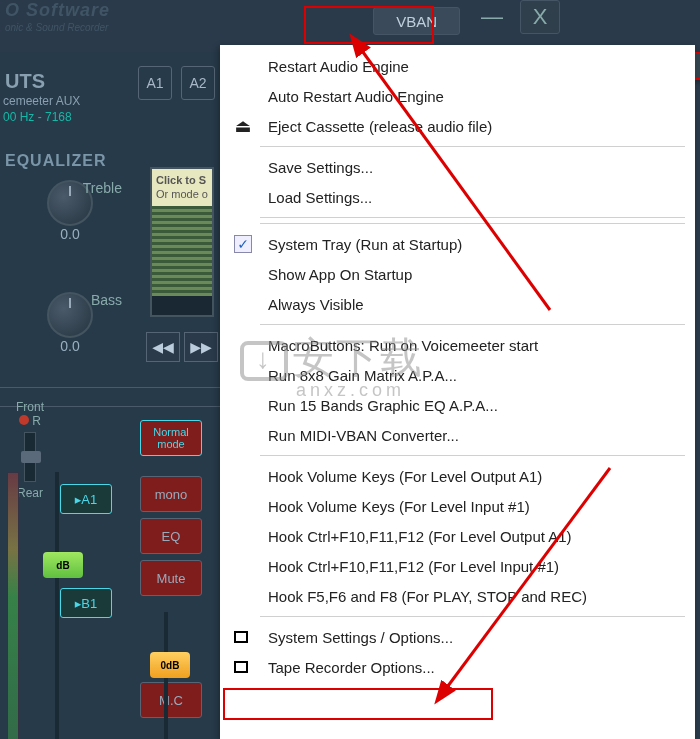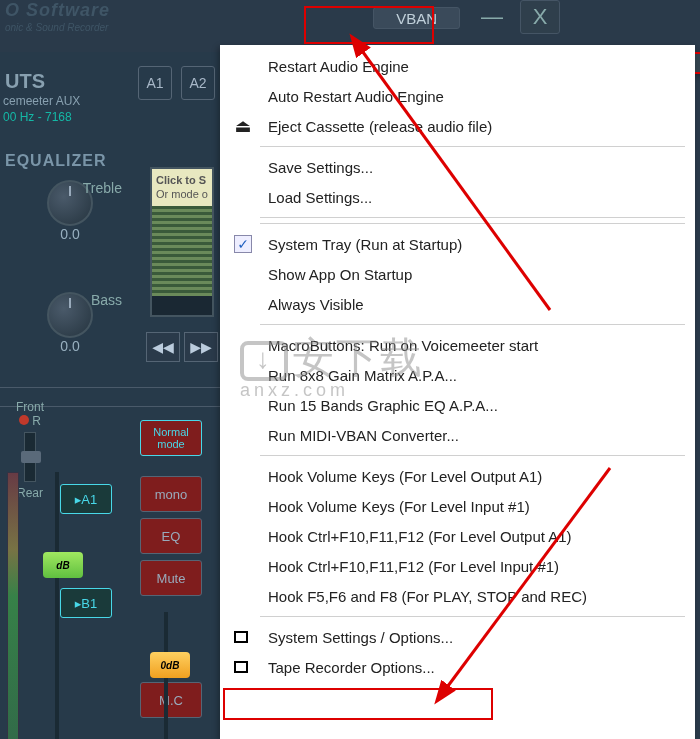--- a/index.html
+++ b/index.html
@@ -2,21 +2,21 @@
 <html><head>
 <meta charset="utf-8">
 <style>
 * { margin: 0; padding: 0; box-sizing: border-box; font-family: "Segoe UI", Arial, sans-serif; }
 body { width: 700px; height: 739px; overflow: hidden; background: #2a3a4a; position: relative; }
 
 
 .titlebar { position: absolute; top: 0; left: 0; right: 0; height: 48px; background: #2a3a4a; display: flex; align-items: center; }
 .title-soft { position: absolute; left: 0; top: 0; color: #3f5566; font-size: 18px; font-weight: bold; font-style: italic; letter-spacing: 1px; padding-left: 5px; }
 .title-sub { position: absolute; left: 5px; top: 22px; color: #3f5566; font-size: 10px; font-style: italic; }
-.title-btn { display: inline-flex; align-items: center; justify-content: center; height: 22px; padding: 0 22px; margin: 7px 4px; background: #3a4a5a; color: #c0d0da; font-size: 15px; border-radius: 3px; cursor: pointer; border: 1px solid #455565; }
+.title-btn { display: inline-flex; align-items: center; justify-content: center; height: 28px; padding: 0 22px; margin: 7px 4px; background: #3a4a5a; color: #c0d0da; font-size: 15px; border-radius: 3px; cursor: pointer; border: 1px solid #455565; }
 .title-btn.menu { border: 2px solid #d00; background: #34444f; }
 .title-close { width: 40px; height: 34px; display: inline-flex; align-items: center; justify-content: center; margin-left: 8px; color: #8aa; font-size: 22px; border-radius: 3px; background: #2f3f4c; border: 1px solid #455565; }
 .title-min { width: 40px; height: 34px; display: inline-flex; align-items: center; justify-content: center; margin-left: 8px; color: #8aa; font-size: 22px; }
 .title-buttons { position: absolute; right: 140px; top: 0; display: flex; }
 
 
 .left { position: absolute; top: 52px; left: 0; width: 220px; bottom: 0; background: #273a4a; color: #a0b8c8; }
 .uts-lbl { position: absolute; left: 5px; top: 18px; font-size: 20px; font-weight: bold; color: #88a0b0; }
 .uts-sub { position: absolute; left: 3px; top: 42px; font-size: 12px; color: #88a0b0; }
 .uts-hz { position: absolute; left: 3px; top: 58px; font-size: 12px; color: #14b8a6; }
@@ -37,21 +37,21 @@
 .bottom-strip { position: absolute; top: 335px; left: 0; right: 0; height: 20px; border-top: 1px solid #4a5a6a; border-bottom: 1px solid #4a5a6a; }
 
 .balance { position: absolute; left: 0; top: 345px; width: 60px; text-align: center; font-size: 12px; color: #8aa; }
 .bal-slider { width: 12px; height: 50px; background: #1a2a34; border: 1px solid #445560; margin: 4px auto; position: relative; }
 .bal-thumb { position: absolute; left: -4px; top: 18px; width: 20px; height: 12px; background: #5a6a7a; border-radius: 2px; }
 .rec-dot { width: 10px; height: 10px; border-radius: 50%; background: #c0392b; display: inline-block; margin-right: 3px; }
 
 .fader-area { position: absolute; left: 5px; top: 420px; width: 120px; height: 310px; }
 .meter { position: absolute; top: 0; bottom: 0; width: 12px; background: linear-gradient(to top, rgba(70,200,70,.3), rgba(70,200,70,.5) 60%, rgba(240,200,60,.4) 75%, rgba(200,60,60,.4)); border: 1px solid #334; }
 .fader-slot { position: absolute; left: 50px; top: 0; bottom: 0; width: 4px; background: #1a2a34; }
-.fader-thumb { position: absolute; left: 38px; width: 40px; height: 26px; border-radius: 4px; display: flex; align-items: center; justify-content: center; font-size: 10px; color: #000; font-weight: bold; font-style: italic; }
+.fader-thumb { position: absolute; left: 38px; width: 40px; height: 26px; border-radius: 4px; display: flex; align-items: center; justify-content: center; font-size: 10px; color: #000; font-weight: bold; }
 
 .mode-btn { position: absolute; width: 62px; height: 36px; display: flex; align-items: center; justify-content: center; border: 1px solid #556575; font-size: 13px; color: #9ab; border-radius: 3px; background: #7f1d1d; }
 .mode-btn.teal { color: #48d8e8; border-color: #48d8e8; font-size: 11px; line-height: 1.1; text-align: center; }
 .route-btn { position: absolute; width: 52px; height: 30px; display: flex; align-items: center; justify-content: center; border: 1px solid #48d8e8; font-size: 13px; color: #48d8e8; border-radius: 3px; background: #1a3a3a; }
 
 
 .menu { position: absolute; left: 220px; top: 45px; width: 475px; bottom: 0; background: #fff; color: #222; font-size: 15px; padding-top: 6px; overflow: hidden; box-shadow: -2px 2px 6px rgba(0,0,0,.3); }
 .menu-item { display: flex; align-items: center; height: 30px; padding-left: 48px; position: relative; cursor: pointer; }
 .menu-sep { height: 1px; background: #d0d0d0; margin: 5px 10px 5px 40px; }
 .menu-check { position: absolute; left: 14px; width: 18px; height: 18px; border: 1px solid #88a; display: flex; align-items: center; justify-content: center; font-size: 14px; color: #2060c0; background: #eef; }
@@ -239,14 +239,14 @@
         <marker id="ah2" markerWidth="10" markerHeight="10" refX="2" refY="3" orient="auto">
           <path d="M0,0 L0,6 L8,3 z" fill="#d00"></path>
         </marker>
       </defs>
   <line x1="180" y1="8" x2="15" y2="230" stroke="#d00" stroke-width="3" marker-end="url(#ah2)"></line>
     </svg>
 </div>
 
 <div class="watermark">
   <span class="wm-icon"></span><span>安下载</span>
-  <div style="font-size:18px; letter-spacing:4px; margin-top:-6px;">anxz.com</div>
+  <div style="font-size:18px; letter-spacing:4px; margin-left:56px; margin-top:-6px;">anxz.com</div>
 </div>
 
 </body></html>

